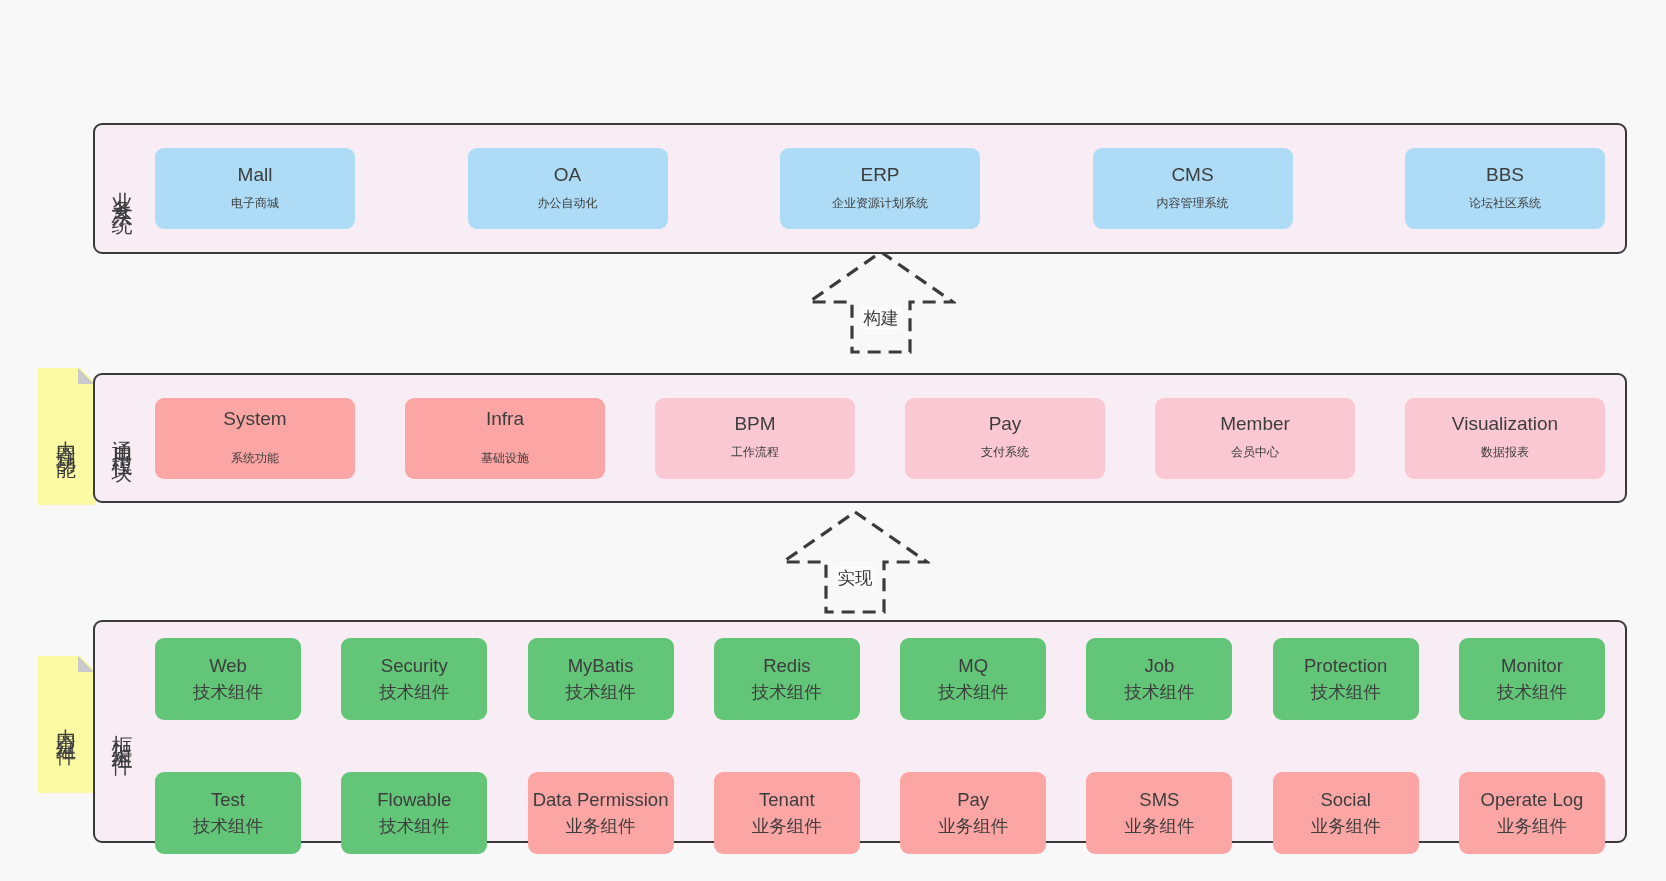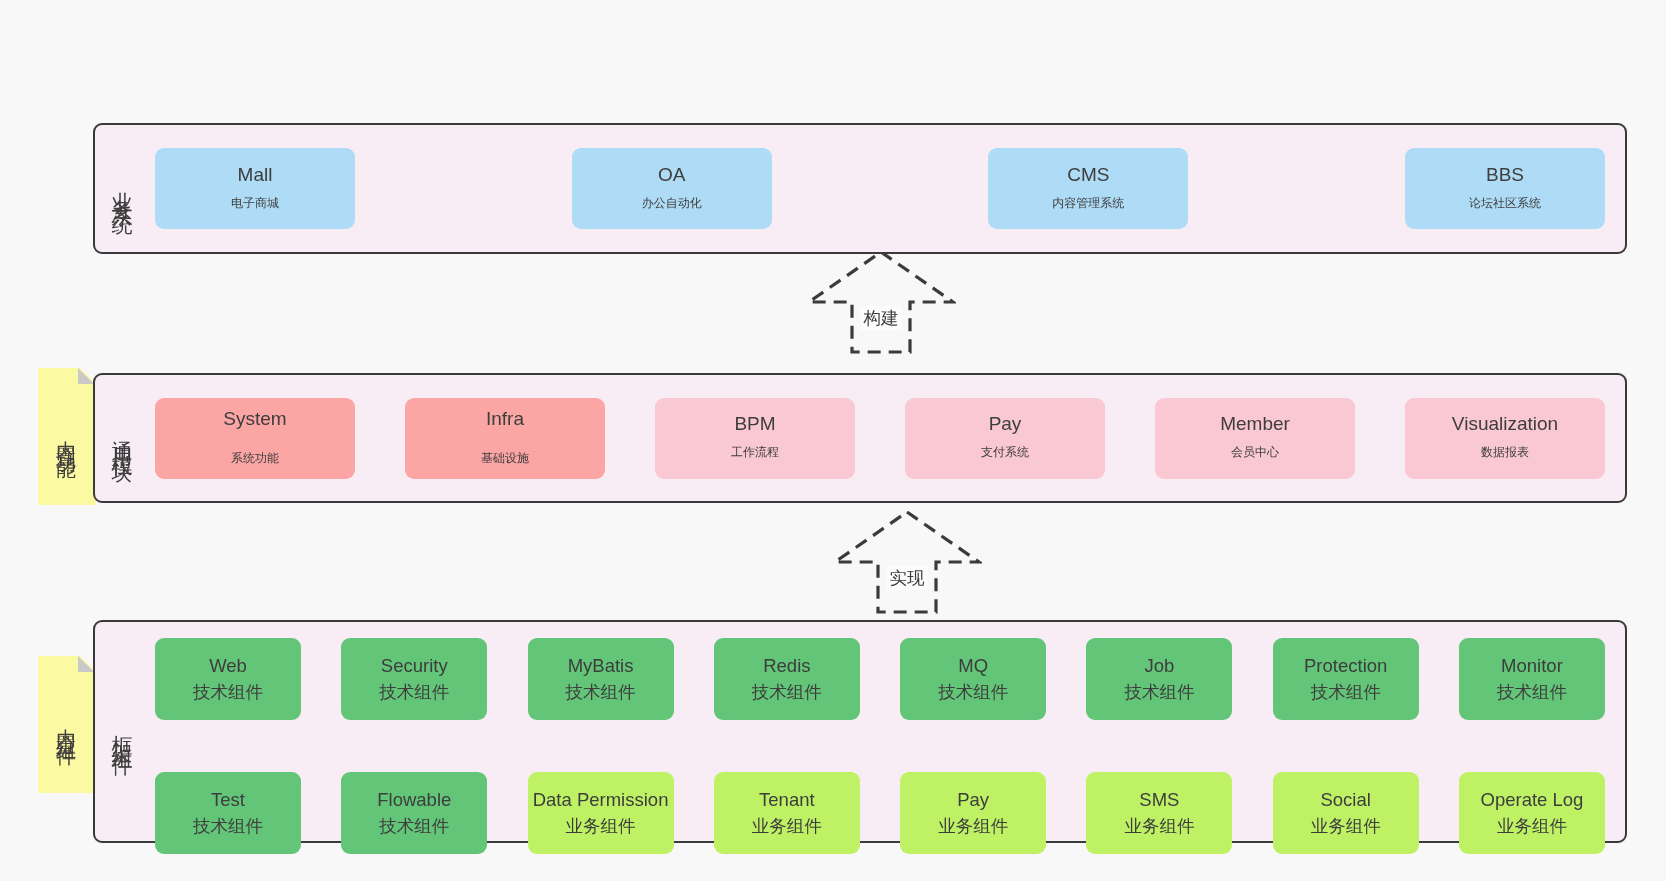--- a/index.html
+++ b/index.html
@@ -41,41 +41,41 @@
   .size-s { width:146px; height:82px;margin-top:29px; }
   .size-l .t { font-size:19px;   line-height:29px; }
   .size-l .s { font-size:12px;   line-height:29px; }
   .size-s .t { font-size:18.5px; line-height:26px; }
   .size-s .s { font-size:17.5px; line-height:26px; }
 
   .blue        { background:#aedcf6; }
   .red         { background:#fca5a5;gap:11px; }
   .pink        { background:#fac8d2; }
   .green       { background:#62c577; }
-  .green-light { background:#bef264; }
+  .green-light { background:#fca5a5; }
 
   
   .sticky {
     position:absolute; left:38px; width:58px; background:#fbf9a2; z-index:1;
     display:flex; align-items:center; justify-content:center;
     writing-mode:vertical-lr; text-orientation:upright;
     letter-spacing:6px; font-size:20px; color:#3d3d3d;
     clip-path:polygon(0 0, calc(100% - 16px) 0, 100% 16px, 100% 100%, 0 100%);
   }
   #sticky-modules    { top:368px; height:137px; }
   #sticky-components { top:656px; height:137px; }
   .fold {
     position:absolute; top:0; right:0; width:16px; height:16px;
     background:#c9c9c9; clip-path:polygon(0 0, 100% 100%, 0 100%);
   }
 
   
   .arrow { position:absolute; width:150px; height:106px; z-index:1; }
   #arrow-build     { left:806px; top:249px;text-align:right; }
-  #arrow-implement { left:832px; top:509px; }
+  #arrow-implement { left:780px; top:509px; }
   .arrow svg { display:block; width:100%; height:100%; }
   .arrow-label {
     position:absolute; left:50%; top:57px; transform:translateX(-50%);
     background:#fcfcfc; padding:0 3px; font-size:17.5px; white-space:nowrap;
   }
 </style>
 </head>
 <body>
 
 <div class="stage">
@@ -83,20 +83,24 @@
   <div class="band" id="band-business">
     <div class="band-label">业务系统</div>
     <div class="band-boxes">
       <div class="box size-l blue">
         <div class="t">Mall</div>
         <div class="s">电子商城</div>
       </div>
       <div class="box size-l blue">
         <div class="t">OA</div>
         <div class="s">办公自动化</div>
+      </div>
+      <div class="box size-l blue">
+        <div class="t">ERP</div>
+        <div class="s">企业资源计划系统</div>
       </div>
       <div class="box size-l blue">
         <div class="t">CMS</div>
         <div class="s">内容管理系统</div>
       </div>
       <div class="box size-l blue">
         <div class="t">BBS</div>
         <div class="s">论坛社区系统</div>
       </div>
     </div>

